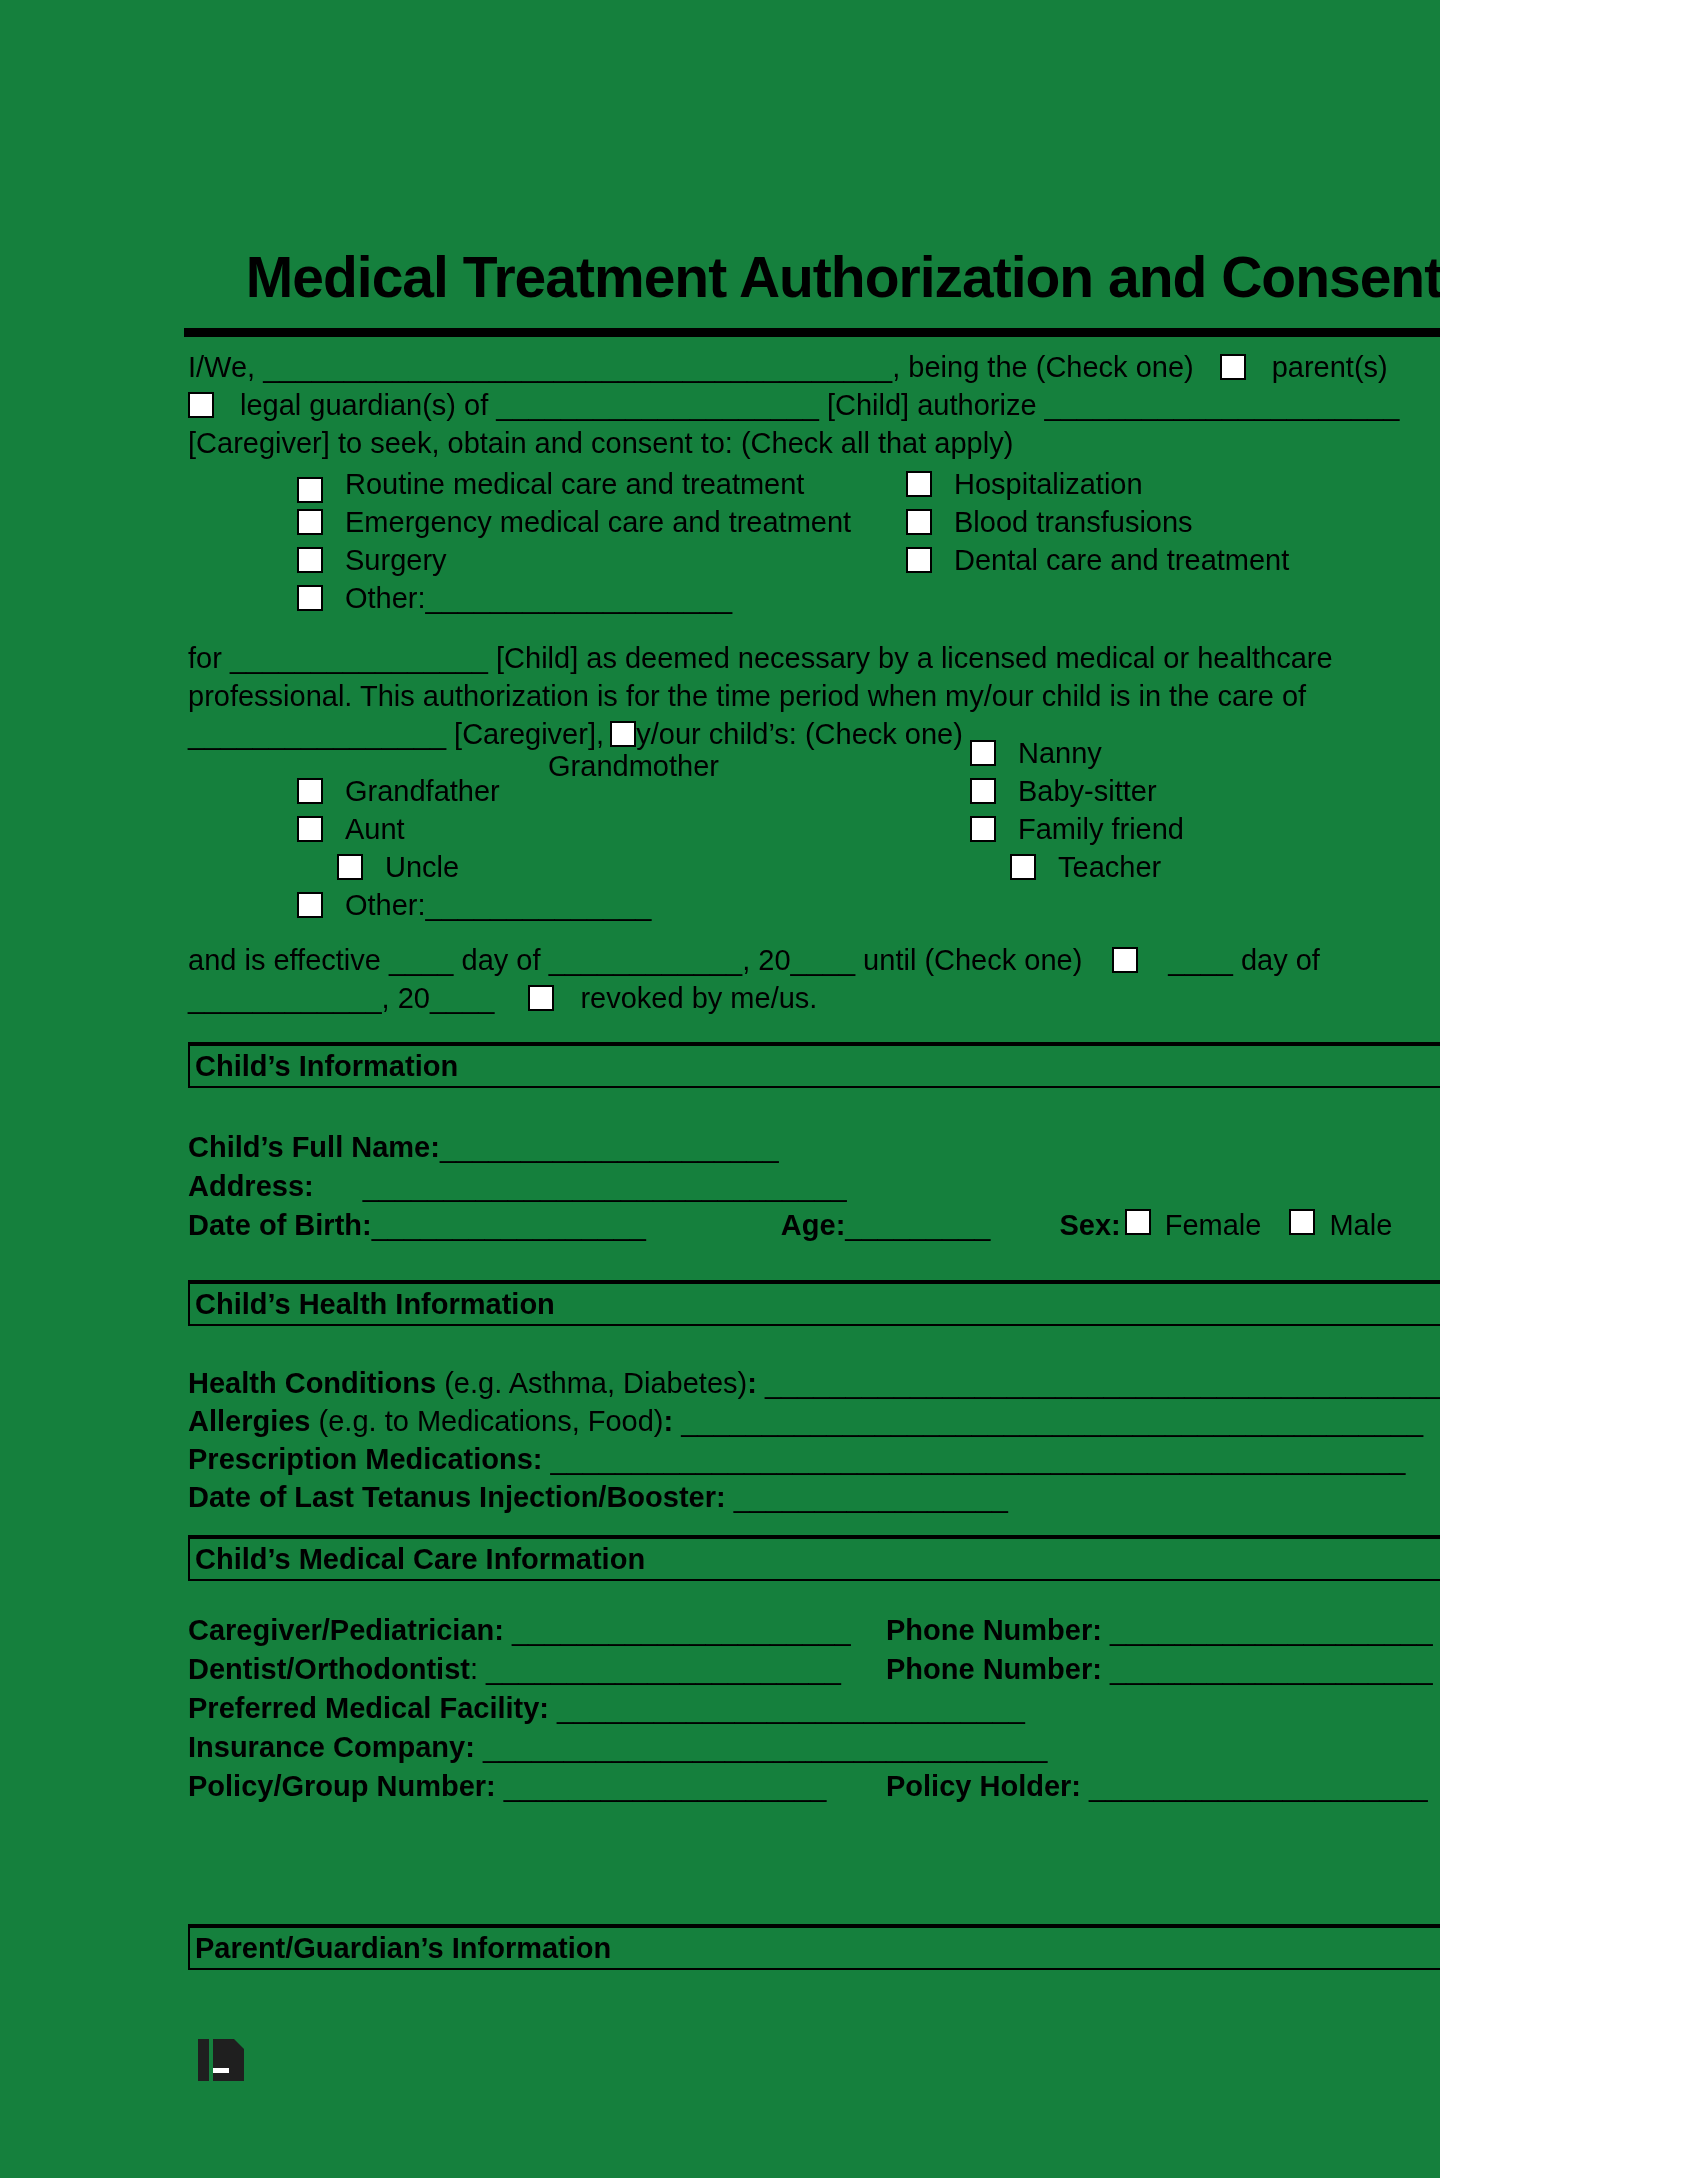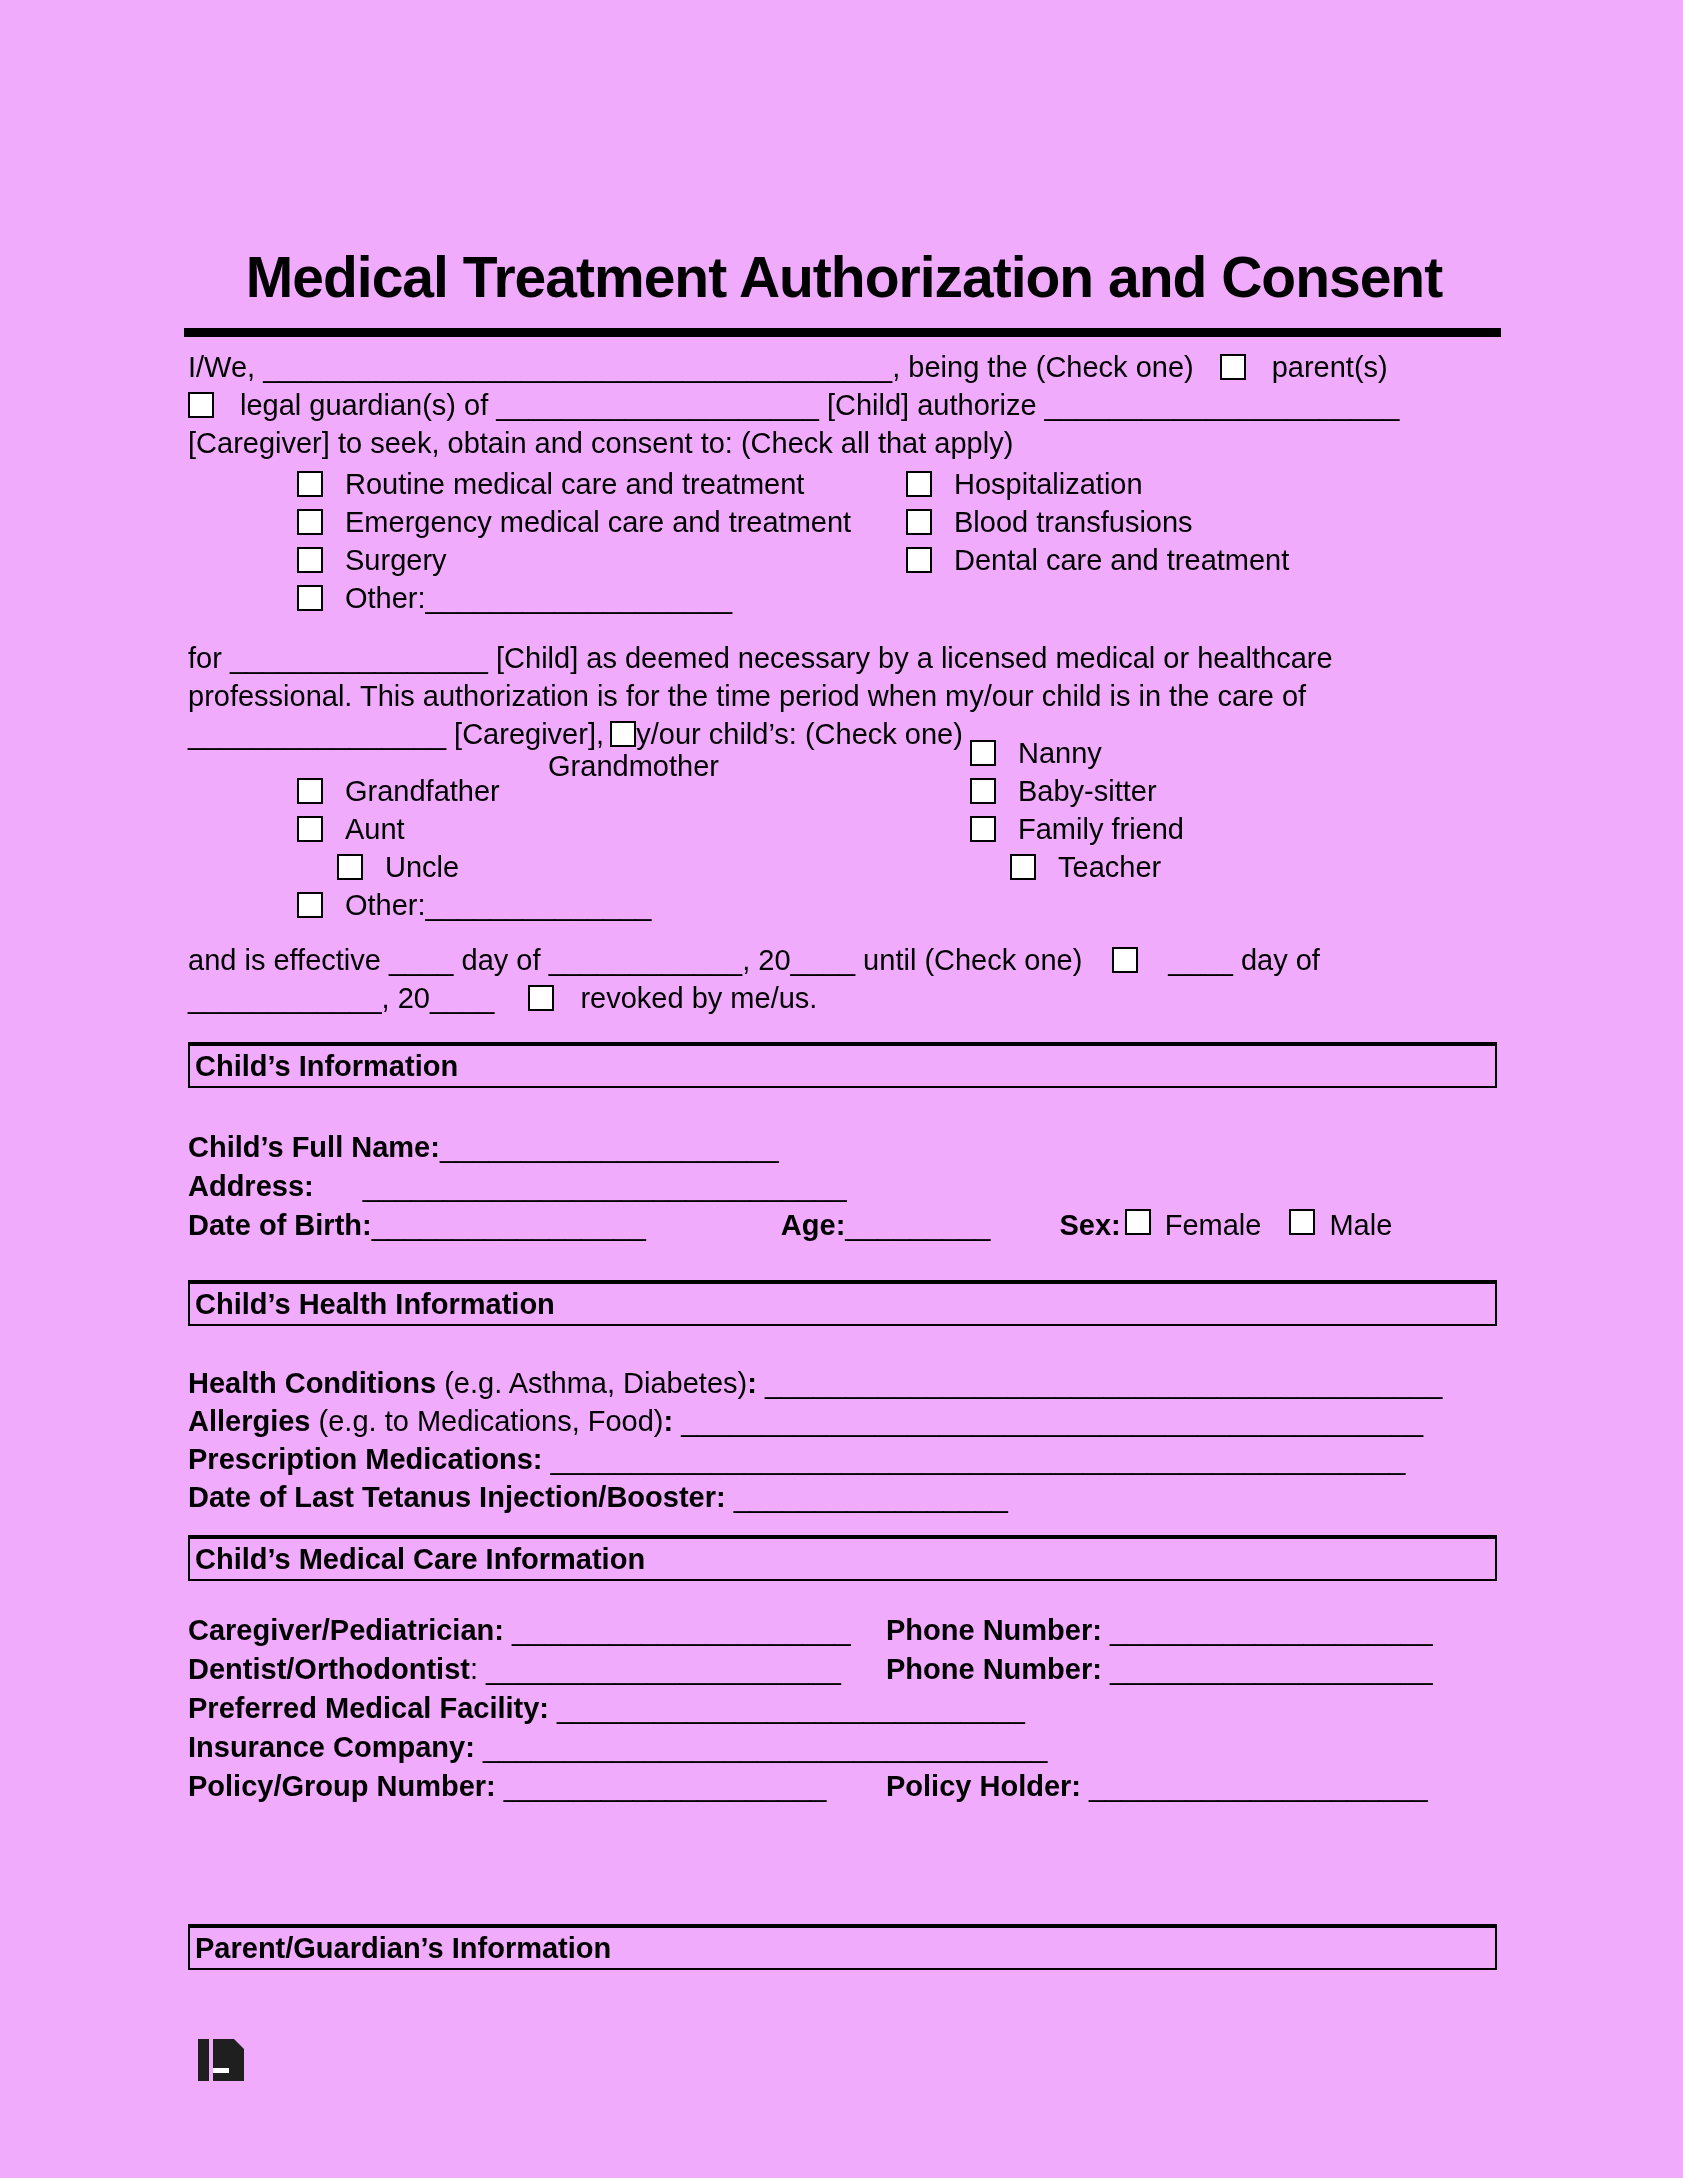--- a/index.html
+++ b/index.html
@@ -1,19 +1,19 @@
 <!DOCTYPE html>
 <html><head>
 <meta charset="utf-8">
 <style>
   html,body{margin:0;padding:0;background:#ffffff;}
   .page{
     position:relative;
-    width:1683px;height:2178px;
-    background:#f0abfc;
+    width:1440px;height:2178px;
+    background:#15803d;
     color:#000;
     font-family:"Liberation Sans","DejaVu Sans",sans-serif;
     font-size:29px;
     line-height:38px;
     overflow:hidden;
   }
   .abs{position:absolute;}
   .nowrap{white-space:nowrap;}
   .b{font-weight:bold;}
   .title{
@@ -55,21 +55,21 @@
   <div class="abs rule"></div>
 
   <div class="abs" style="left:188px;top:348px;width:1386px;">
     <div class="ln"><span>I/We, </span><span class="bl">_______________________________________</span><span>, being the (Check one)</span><span class="cb" style="margin:0 26px 0 26px;"></span><span>parent(s)</span></div>
     <div class="ln"><span class="cb" style="margin-right:26px;"></span><span>legal guardian(s) of </span><span class="bl">____________________</span><span> [Child] authorize </span><span class="bl">______________________</span></div>
     <div class="ln">[Caregiver] to seek, obtain and consent to: (Check all that apply)</div>
   </div>
 
   <div class="abs" style="left:297px;top:465px;width:1208px;">
     <div class="row">
-      <div class="cell-l" style="width:609px;">
+      <div class="cell-l" style="width:609px;align-items:flex-end;">
           <span class="cb cb-gap"></span>
           <span>Routine medical care and treatment</span>
         </div>
       <div class="cell-l">
           <span class="cb cb-gap"></span>
           <span>Hospitalization</span>
         </div>
     </div>
     <div class="row">
       <div class="cell-l" style="width:609px;">

